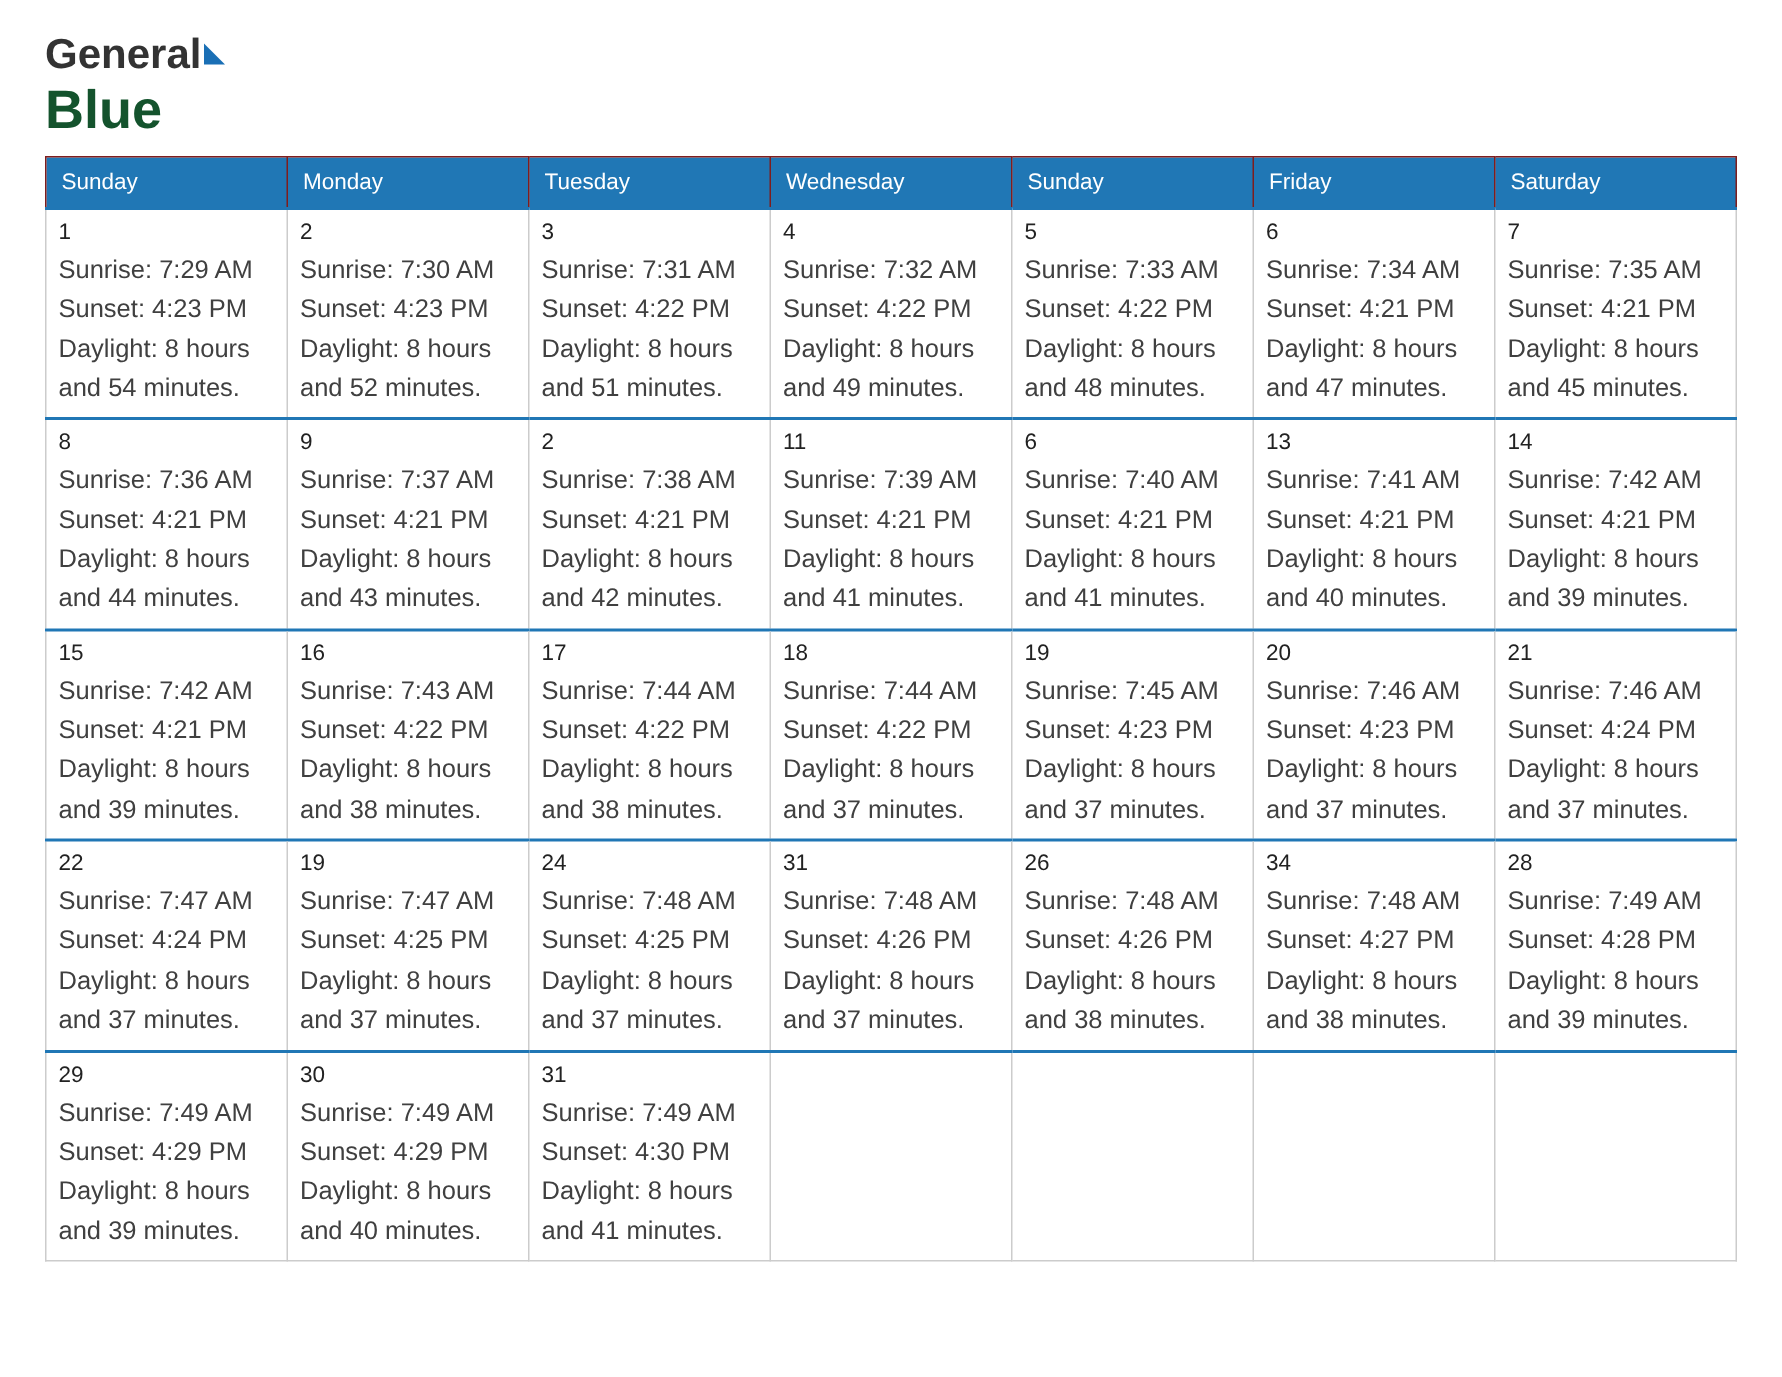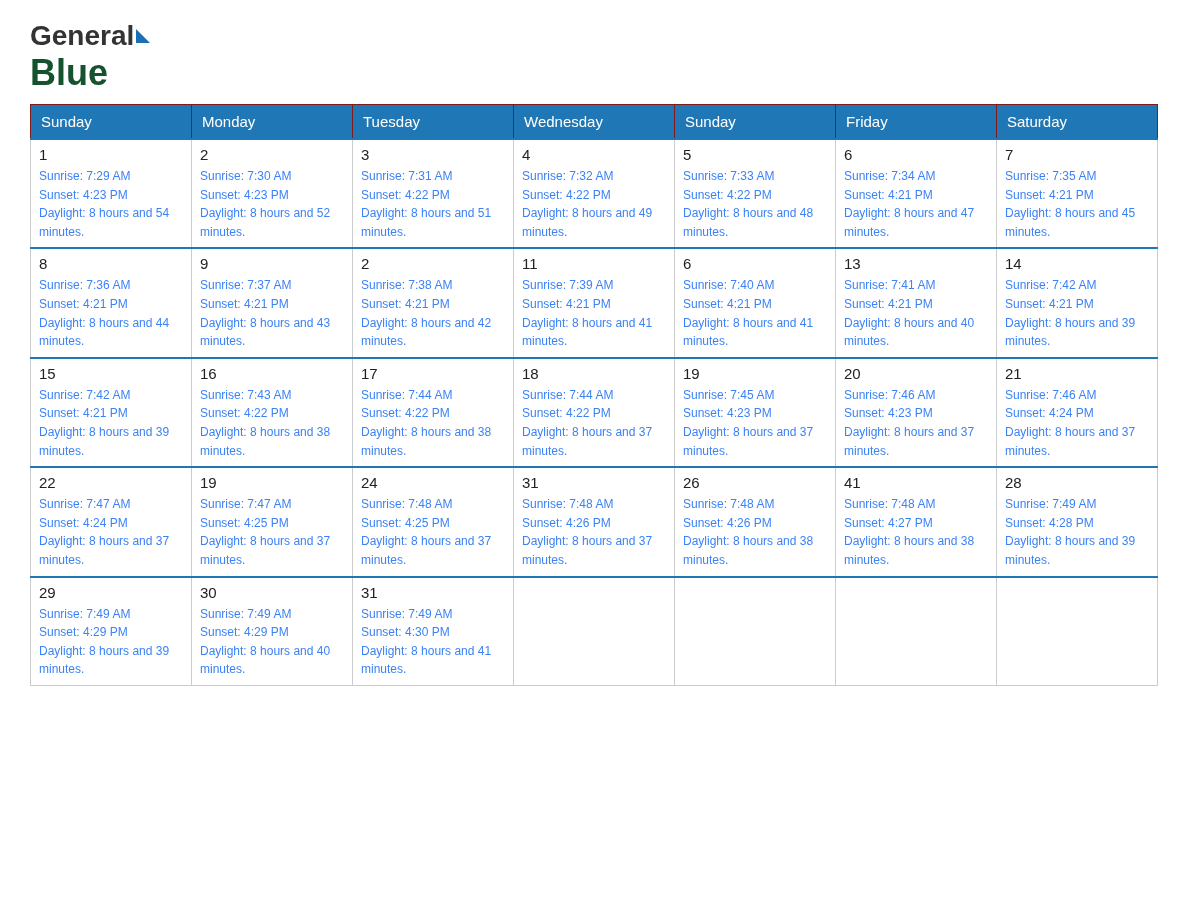--- a/index.html
+++ b/index.html
@@ -82,23 +82,23 @@
       color: #222;
       background: #fff;
     }
     .calendar td .day-num {
       font-size: 15px;
       font-weight: normal;
       display: block;
       margin-bottom: 4px;
     }
     .calendar td .day-info {
-      font-size: 12px;
+      font-size: 17px;
       line-height: 1.55;
-      color: #3b82f6;
+      color: #404040;
     }
     .calendar tr.week-row td {
       border-top: 2px solid #2077b5;
     }
     .empty-cell {
       background: #fff;
     }
   </style>
 </head>
 <body>
@@ -235,21 +235,21 @@
       </td>
         <td>
         <span class="day-num">31</span>
         <div class="day-info">Sunrise: 7:48 AM<br>Sunset: 4:26 PM<br>Daylight: 8 hours and 37 minutes.</div>
       </td>
         <td>
         <span class="day-num">26</span>
         <div class="day-info">Sunrise: 7:48 AM<br>Sunset: 4:26 PM<br>Daylight: 8 hours and 38 minutes.</div>
       </td>
         <td>
-        <span class="day-num">41</span>
+        <span class="day-num">34</span>
         <div class="day-info">Sunrise: 7:48 AM<br>Sunset: 4:27 PM<br>Daylight: 8 hours and 38 minutes.</div>
       </td>
         <td>
         <span class="day-num">28</span>
         <div class="day-info">Sunrise: 7:49 AM<br>Sunset: 4:28 PM<br>Daylight: 8 hours and 39 minutes.</div>
       </td>
       </tr>
       <tr class="week-row">
         <td>
         <span class="day-num">29</span>

